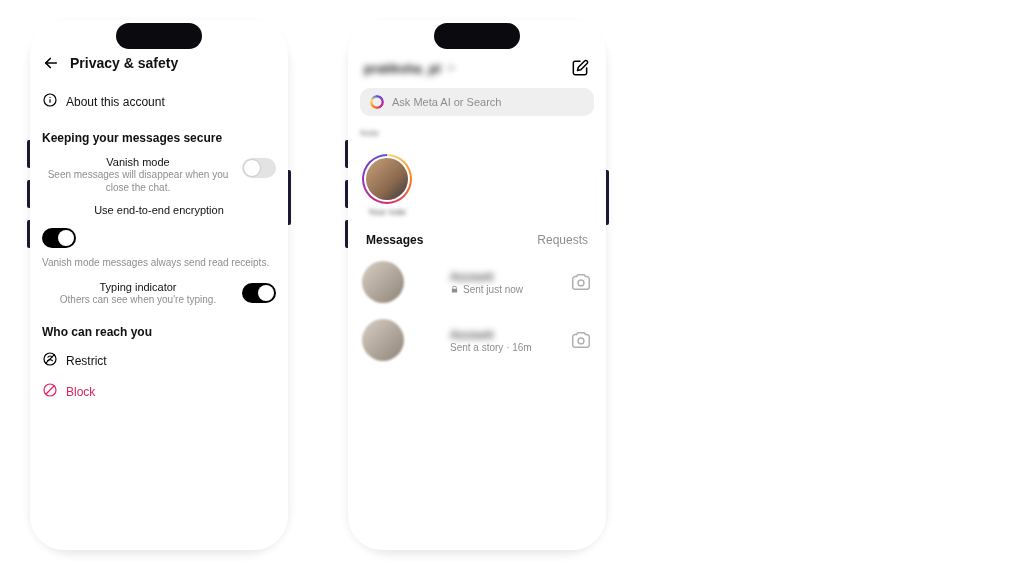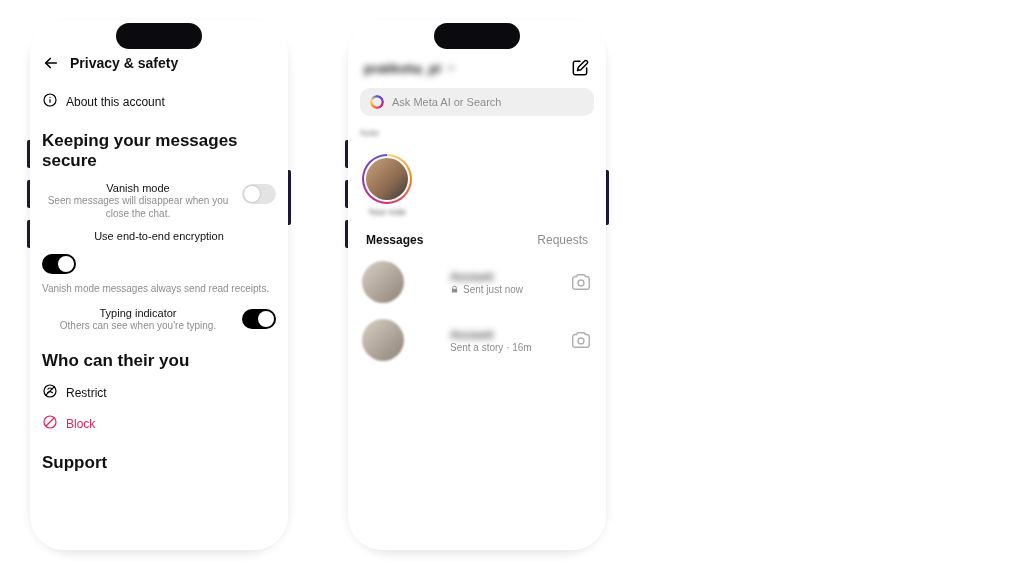--- a/index.html
+++ b/index.html
@@ -60,21 +60,21 @@
     font-size:11px;
     color:#111;
   }
   .header {
     display:flex; align-items:center; gap:10px;
     padding-bottom:14px;
   }
   .header h1 { font-size:14px; font-weight:700; }
   .arrow-left svg, .row-icon svg { display:block; }
   .section-head {
-    font-size:17px; font-weight:700;
+    font-size:12px; font-weight:700;
     margin: 14px 0 6px;
   }
   .row {
     display:flex; align-items:flex-start; gap:8px;
     padding:5px 0;
     text-align:center;
   }
   .row .label { font-size:11px; color:#111; }
   .row .sub  { font-size:10px; color:#8e8e8e; line-height:1.25; margin-top:1px;}
   .row-main { flex:1; min-width:0; }
@@ -198,21 +198,21 @@
         <div class="footnote">Vanish mode messages always send read receipts.</div>
 
         <div class="row">
           <div class="row-main">
             <div class="label">Typing indicator</div>
             <div class="sub">Others can see when you're typing.</div>
           </div>
           <div class="toggle on"></div>
         </div>
 
-        <div class="section-head">Who can their you</div>
+        <div class="section-head">Who can reach you</div>
 
         <div class="link-row">
           <span>
             <svg width="16" height="16" viewBox="0 0 24 24" fill="none" stroke="#000" stroke-width="1.8">
                 <circle cx="12" cy="12" r="9"></circle>
                 <path d="M8.5 10c.5-1.5 2-2.5 3.5-2.5s3 1 3.5 2.5M8 15c1-1.2 2.5-2 4-2s3 .8 4 2"></path>
                 <line x1="5" y1="19" x2="19" y2="5"></line>
               </svg>
           </span>
           <span>Restrict</span>
@@ -221,21 +221,20 @@
         <div class="link-row danger">
           <span>
             <svg width="16" height="16" viewBox="0 0 24 24" fill="none" stroke="#e0245e" stroke-width="1.8">
                 <circle cx="12" cy="12" r="9"></circle>
                 <line x1="6" y1="18" x2="18" y2="6"></line>
               </svg>
           </span>
           <span>Block</span>
         </div>
 
-        <div class="section-head">Support</div>
 
       </div>
     </div>
   </div>
 
   <div class="phone">
     <div class="notch"></div>
     <div class="screen">
       <div class="content">
 

